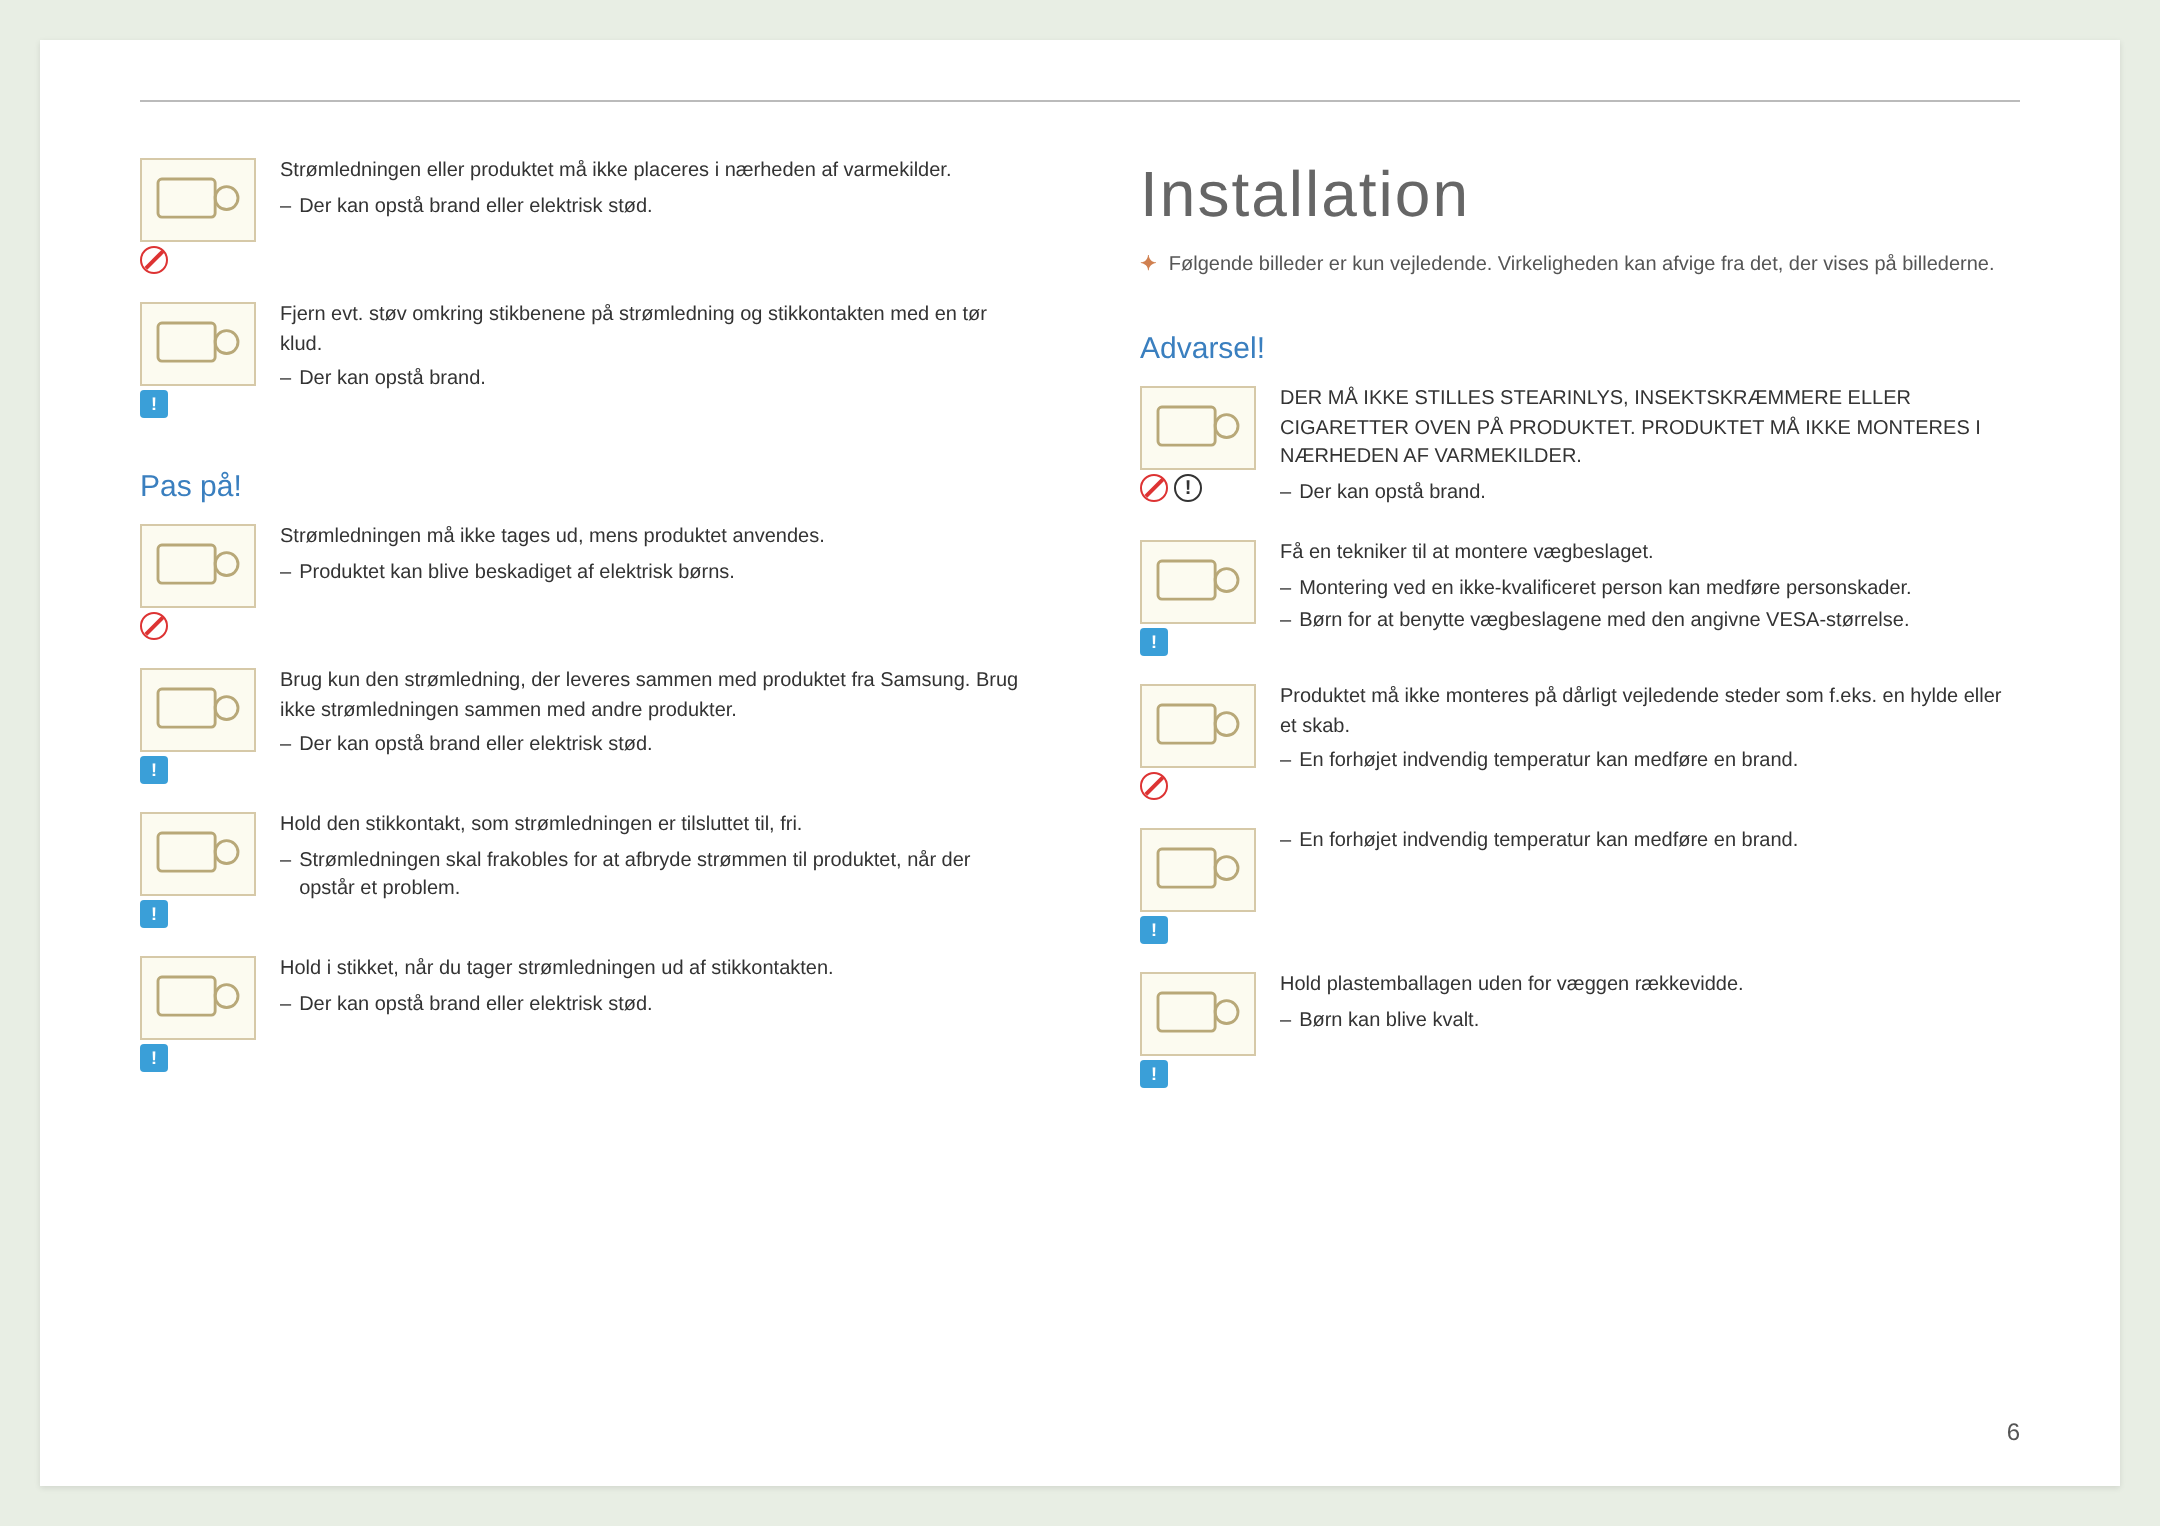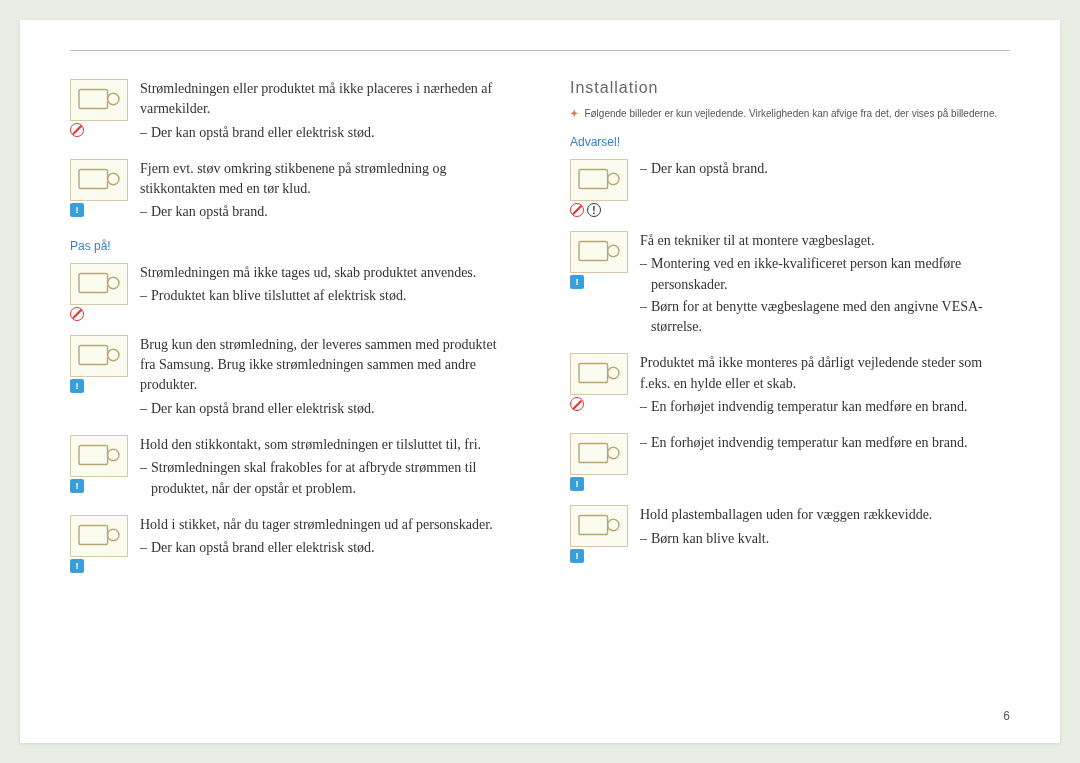--- a/index.html
+++ b/index.html
@@ -25,31 +25,31 @@
     margin-bottom: 28px;
   }
   .columns {
     display: flex;
     gap: 60px;
   }
   .col {
     flex: 1;
   }
   h1 {
-    font-size: 16px;
+    font-size: 32px;
     font-weight: 300;
     color: #666;
     letter-spacing: 1px;
     margin-bottom: 10px;
   }
   h2 {
-    font-size: 12px;
+    font-size: 15px;
     font-weight: 400;
     color: #3a7fbf;
-    margin: 14px 0 10px 0;
+    margin: 26px 0 10px 0;
   }
   .note {
     display: flex;
     gap: 6px;
     font-size: 10px;
     color: #555;
     margin-bottom: 14px;
     line-height: 1.4;
   }
   .note-marker {
@@ -115,24 +115,23 @@
     background: #fff;
     color: #333;
     border-radius: 50%;
     width: 14px;
     height: 14px;
     font-size: 10px;
     line-height: 11px;
   }
   .text {
     flex: 1;
-    font-size: 14px;
+    font-size: 10px;
     line-height: 1.45;
     color: #333;
-    font-family: Liberation Serif, serif;
   }
   .text .main {
     margin-bottom: 3px;
   }
   .text .sub {
     display: flex;
     gap: 4px;
     margin-bottom: 2px;
   }
   .text .sub .dash {
@@ -201,24 +200,24 @@
             <div class="icons">
               <div class="illus"><svg viewBox="0 0 58 42">
                   <rect x="8" y="10" width="30" height="20" fill="none" stroke="#b8a878" stroke-width="1.5" rx="2"></rect>
                   <circle cx="44" cy="20" r="6" fill="none" stroke="#b8a878" stroke-width="1.5"></circle>
                 </svg></div>
               <div class="badge-row">
                 <span class="badge prohibit"></span>
               </div>
             </div>
             <div class="text">
-              <div class="main">Strømledningen må ikke tages ud, skab produktet anvendes.</div>
-              <div class="sub">
-                <span class="dash">‒</span>
-                <span>Produktet kan blive tilsluttet af elektrisk stød.</span>
+              <div class="main">Strømledningen må ikke tages ud, mens produktet anvendes.</div>
+              <div class="sub">
+                <span class="dash">‒</span>
+                <span>Produktet kan blive beskadiget af elektrisk børns.</span>
               </div>
             </div>
           </div>
           <div class="item">
             <div class="icons">
               <div class="illus"><svg viewBox="0 0 58 42">
                   <rect x="8" y="10" width="30" height="20" fill="none" stroke="#b8a878" stroke-width="1.5" rx="2"></rect>
                   <circle cx="44" cy="20" r="6" fill="none" stroke="#b8a878" stroke-width="1.5"></circle>
                 </svg></div>
               <div class="badge-row">
@@ -255,21 +254,21 @@
             <div class="icons">
               <div class="illus"><svg viewBox="0 0 58 42">
                   <rect x="8" y="10" width="30" height="20" fill="none" stroke="#b8a878" stroke-width="1.5" rx="2"></rect>
                   <circle cx="44" cy="20" r="6" fill="none" stroke="#b8a878" stroke-width="1.5"></circle>
                 </svg></div>
               <div class="badge-row">
                 <span class="badge info">!</span>
               </div>
             </div>
             <div class="text">
-              <div class="main">Hold i stikket, når du tager strømledningen ud af personskader.</div>
+              <div class="main">Hold i stikket, når du tager strømledningen ud af stikkontakten.</div>
               <div class="sub">
                 <span class="dash">‒</span>
                 <span>Der kan opstå brand eller elektrisk stød.</span>
               </div>
             </div>
           </div>
         </div>
     </div>
 
     <div class="col">
@@ -285,20 +284,21 @@
               <div class="illus"><svg viewBox="0 0 58 42">
                   <rect x="8" y="10" width="30" height="20" fill="none" stroke="#b8a878" stroke-width="1.5" rx="2"></rect>
                   <circle cx="44" cy="20" r="6" fill="none" stroke="#b8a878" stroke-width="1.5"></circle>
                 </svg></div>
               <div class="badge-row">
                 <span class="badge prohibit"></span>
                 <span class="badge excl">!</span>
               </div>
             </div>
             <div class="text">
+              <div class="main">DER MÅ IKKE STILLES STEARINLYS, INSEKTSKRÆMMERE ELLER CIGARETTER OVEN PÅ PRODUKTET. PRODUKTET MÅ IKKE MONTERES I NÆRHEDEN AF VARMEKILDER.</div>
               <div class="sub">
                 <span class="dash">‒</span>
                 <span>Der kan opstå brand.</span>
               </div>
             </div>
           </div>
           <div class="item">
             <div class="icons">
               <div class="illus"><svg viewBox="0 0 58 42">
                   <rect x="8" y="10" width="30" height="20" fill="none" stroke="#b8a878" stroke-width="1.5" rx="2"></rect>

